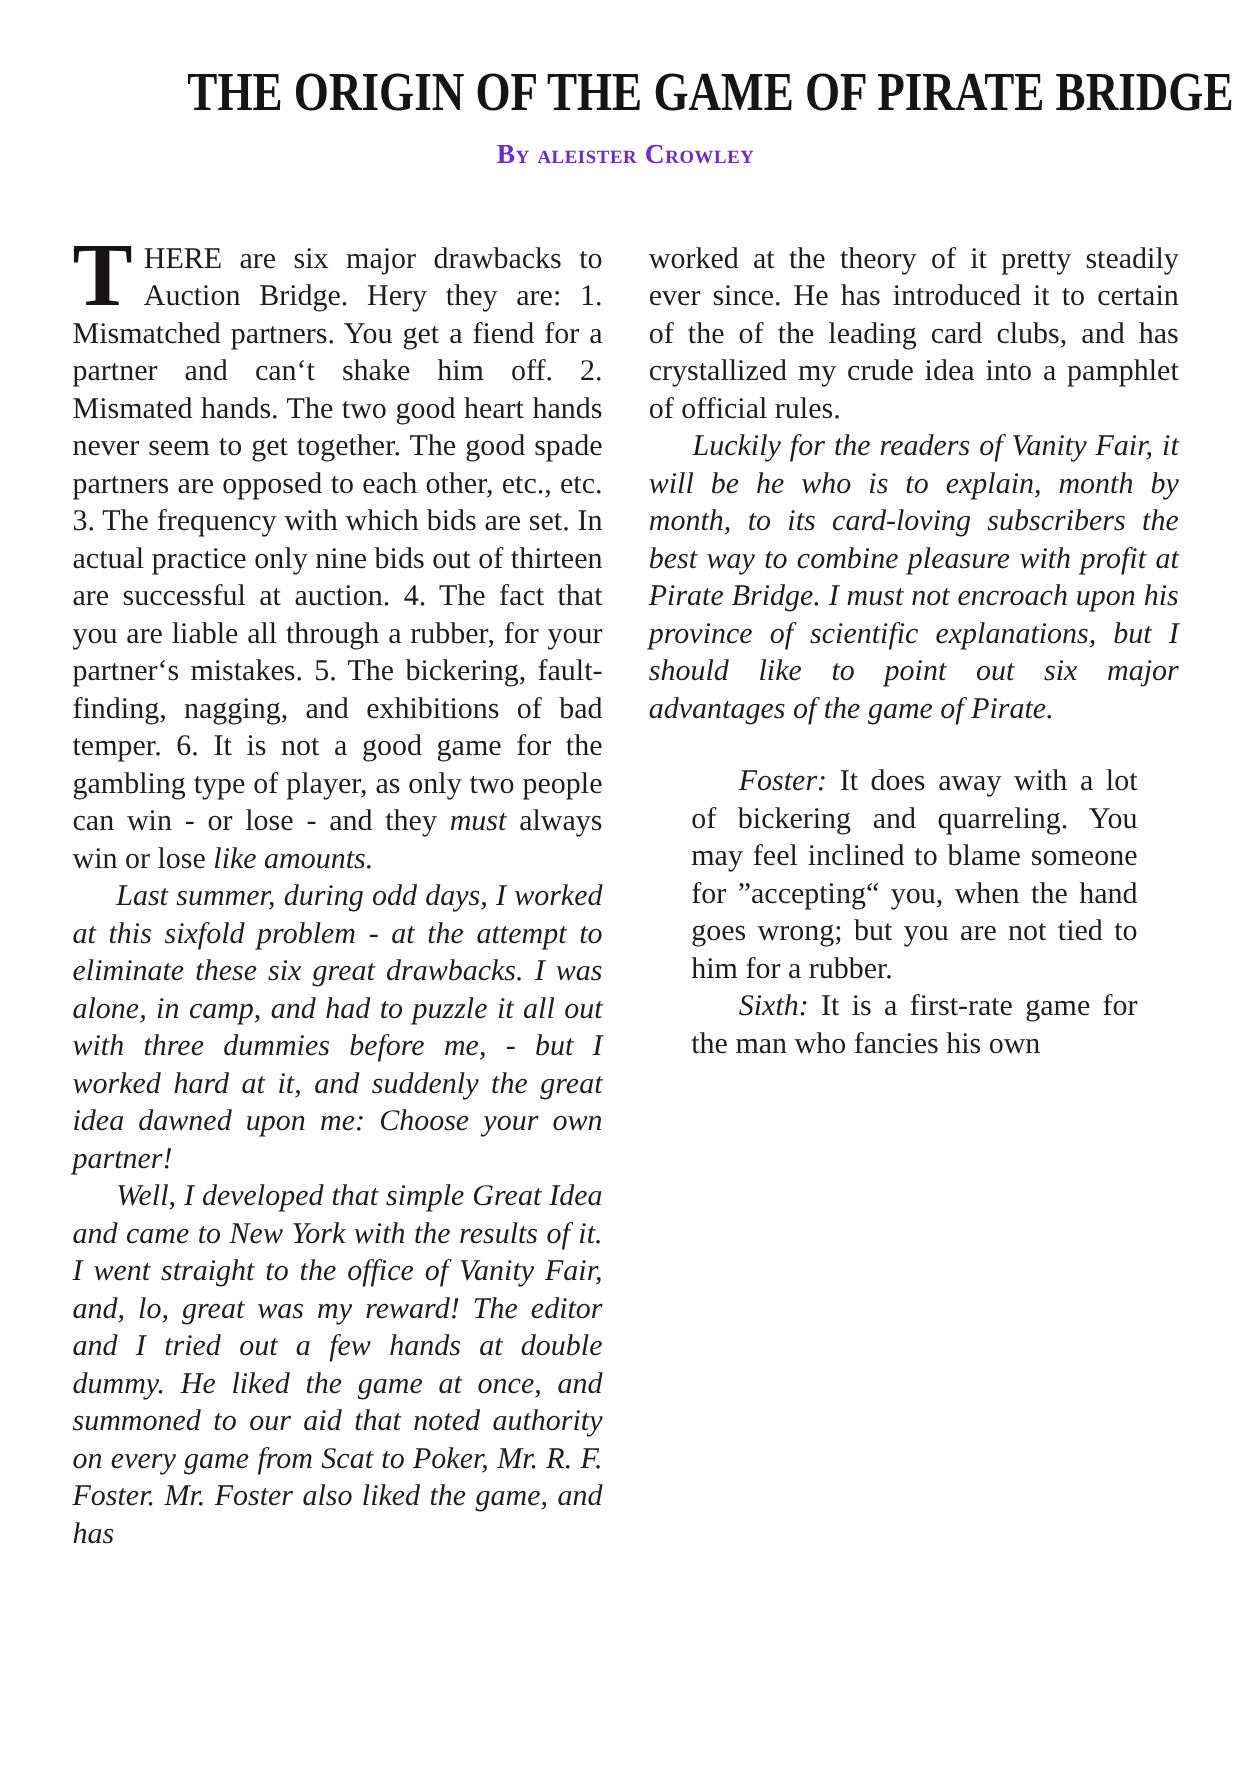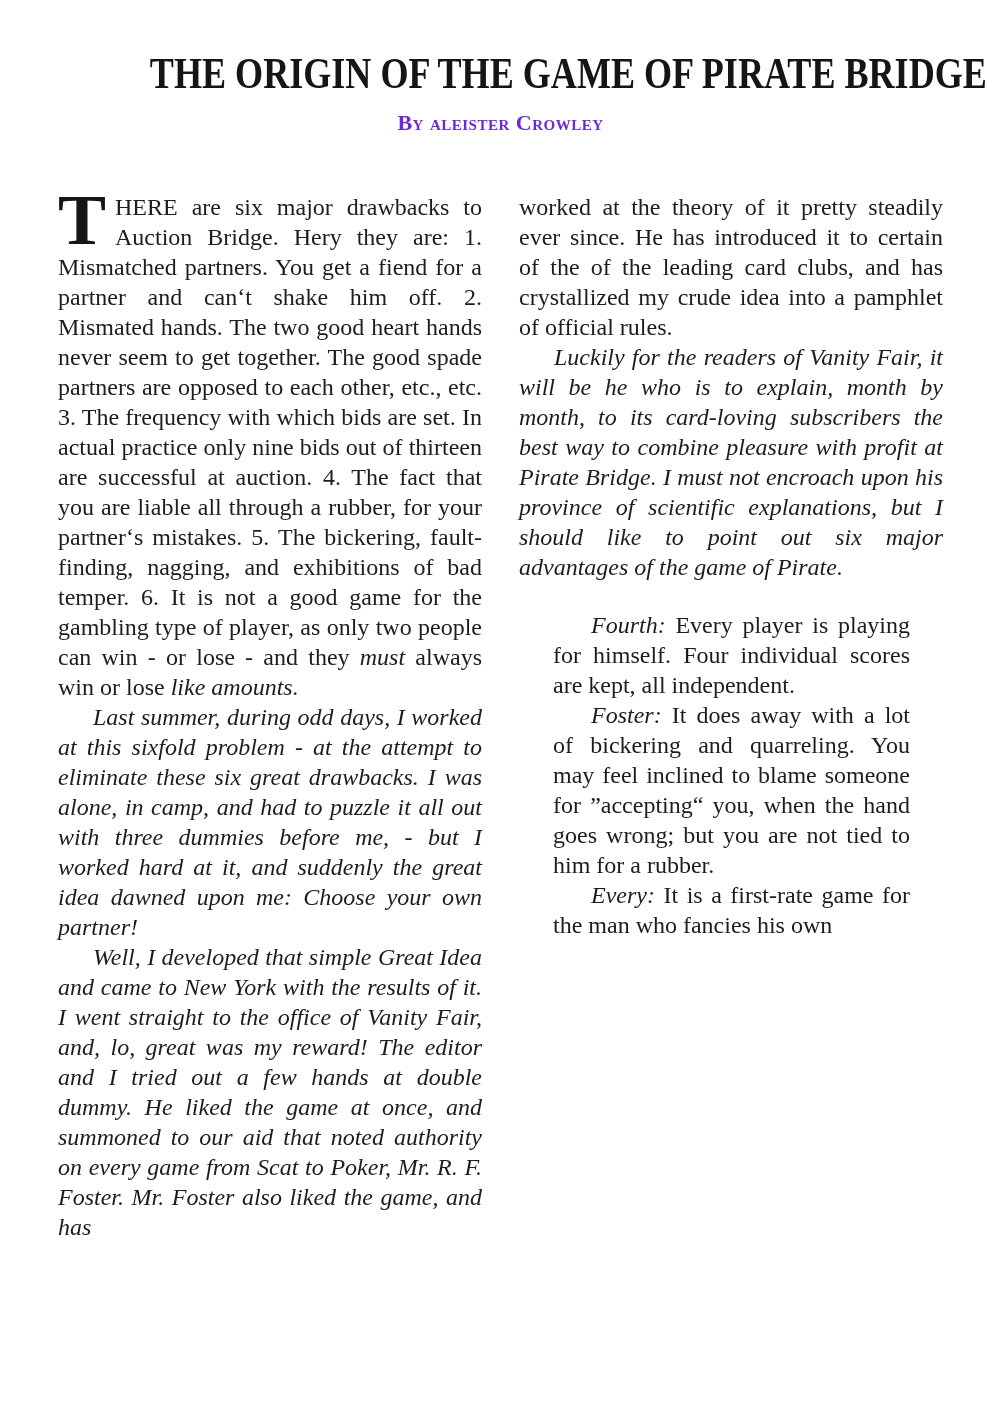--- a/index.html
+++ b/index.html
@@ -84,20 +84,19 @@
     <div class="col">
       <p><span class="dropcap">T</span><span><span>HERE are six major drawbacks to Auction Bridge. Hery they are: 1. Mismatched partners. You get a fiend for a partner and can‘t shake him off. 2. Mismated hands. The two good heart hands never seem to get together. The good spade partners are opposed to each other, etc., etc. 3. The frequency with which bids are set. In actual practice only nine bids out of thirteen are successful at auction. 4. The fact that you are liable all through a rubber, for your partner‘s mistakes. 5. The bickering, fault-finding, nagging, and exhibitions of bad temper. 6. It is not a good game for the gambling type of player, as only two people can win - or lose - and they </span><em>must</em><span> always win or lose </span><em>like amounts.</em></span></p>
       <p class="indent"><span>Last summer, during odd days, I worked at this sixfold problem - at the attempt to eliminate these six great drawbacks. I was alone, in camp, and had to puzzle it all out with three dummies before me, - but I worked hard at it, and suddenly the great idea dawned upon me: Choose your own partner!</span></p>
       <p class="indent"><span>Well, I developed that simple Great Idea and came to New York with the results of it. I went straight to the office of Vanity Fair, and, lo, great was my reward! The editor and I tried out a few hands at double dummy. He liked the game at once, and summoned to our aid that noted authority on every game from Scat to Poker, Mr. R. F. Foster. Mr. Foster also liked the game, and has</span></p>
     </div>
 
     <div class="col">
       <p><span>worked at the theory of it pretty steadily ever since. He has introduced it to certain of the of the leading card clubs, and has crystallized my crude idea into a pamphlet of official rules.</span></p>
       <p class="indent"><span>Luckily for the readers of Vanity Fair, it will be he who is to explain, month by month, to its card-loving subscribers the best way to combine pleasure with profit at Pirate Bridge. I must not encroach upon his province of scientific explanations, but I should like to point out six major advantages of the game of Pirate.</span></p>
       <div class="advantages">
-        <p><em>Fourth:</em><span> Every player is playing for himself. Four individual scores are kept, all independent.</span></p>
         <p><em>Foster:</em><span> It does away with a lot of bickering and quarreling. You may feel inclined to blame someone for ”accepting“ you, when the hand goes wrong; but you are not tied to him for a rubber.</span></p>
-        <p><em>Every:</em><span> It is a first-rate game for the man who fancies his own</span></p>
+        <p><em>Sixth:</em><span> It is a first-rate game for the man who fancies his own</span></p>
       </div>
     </div>
 
   </div>
 </div>
 
 </body></html>

